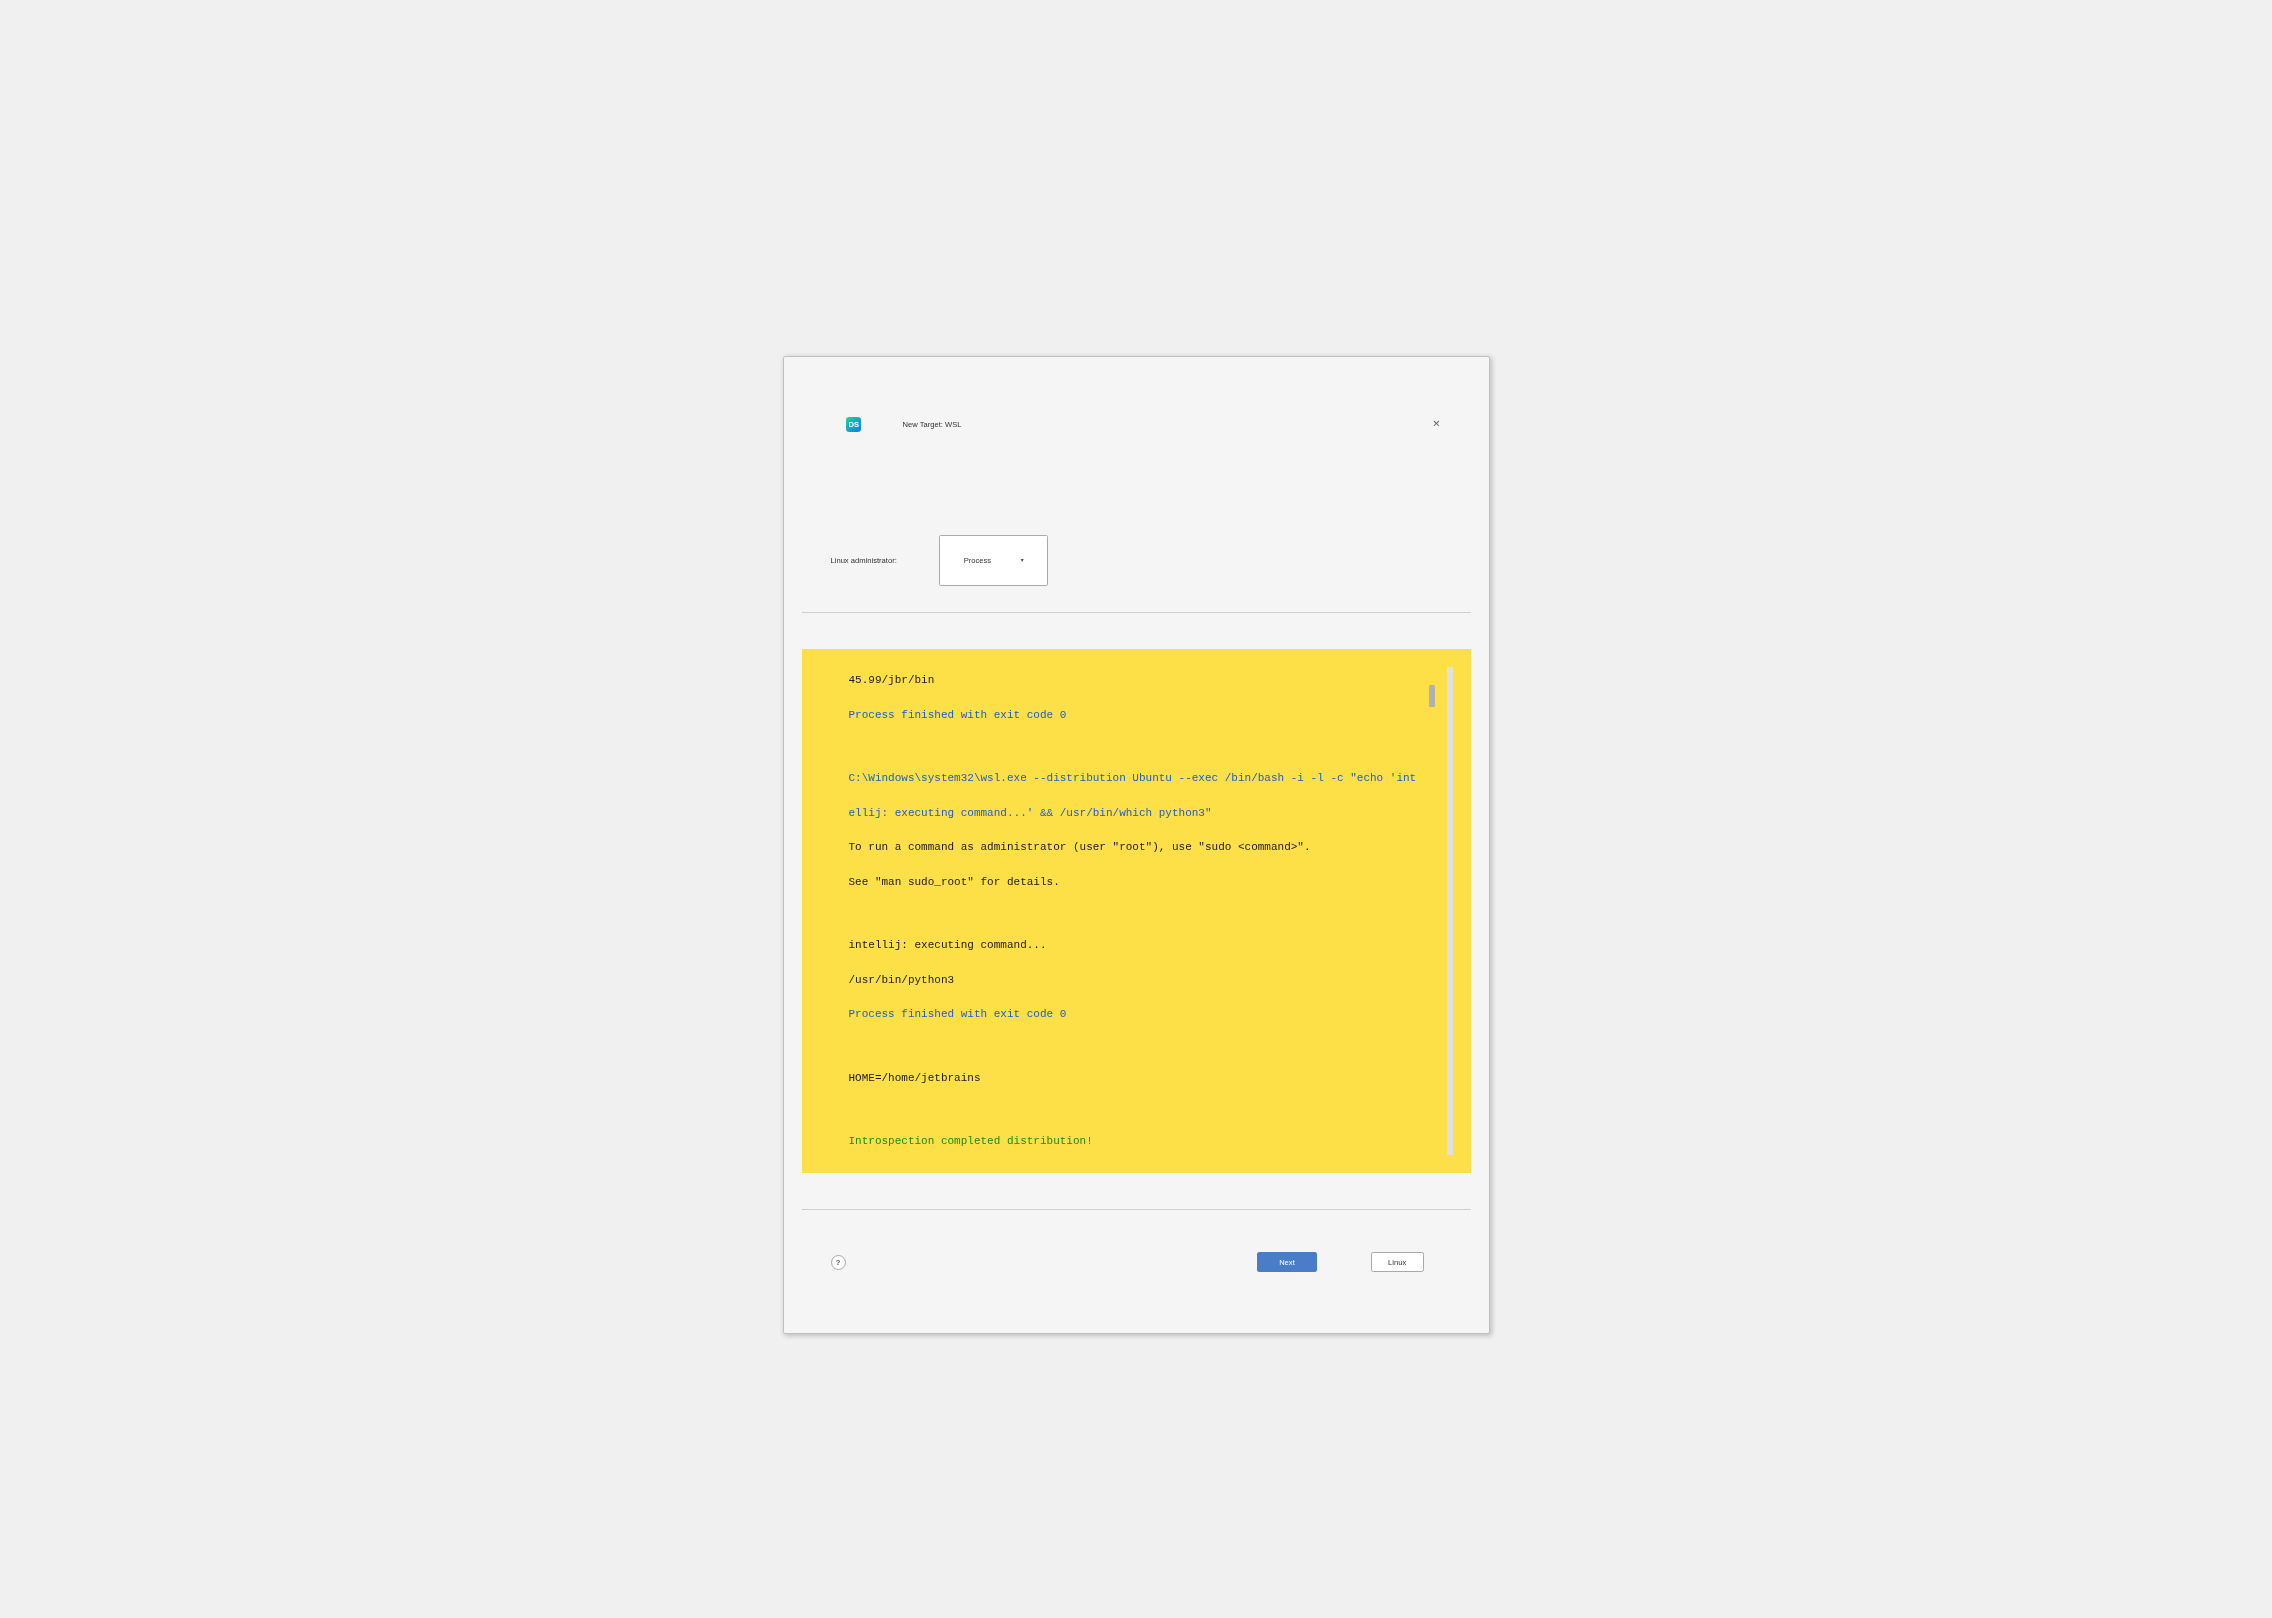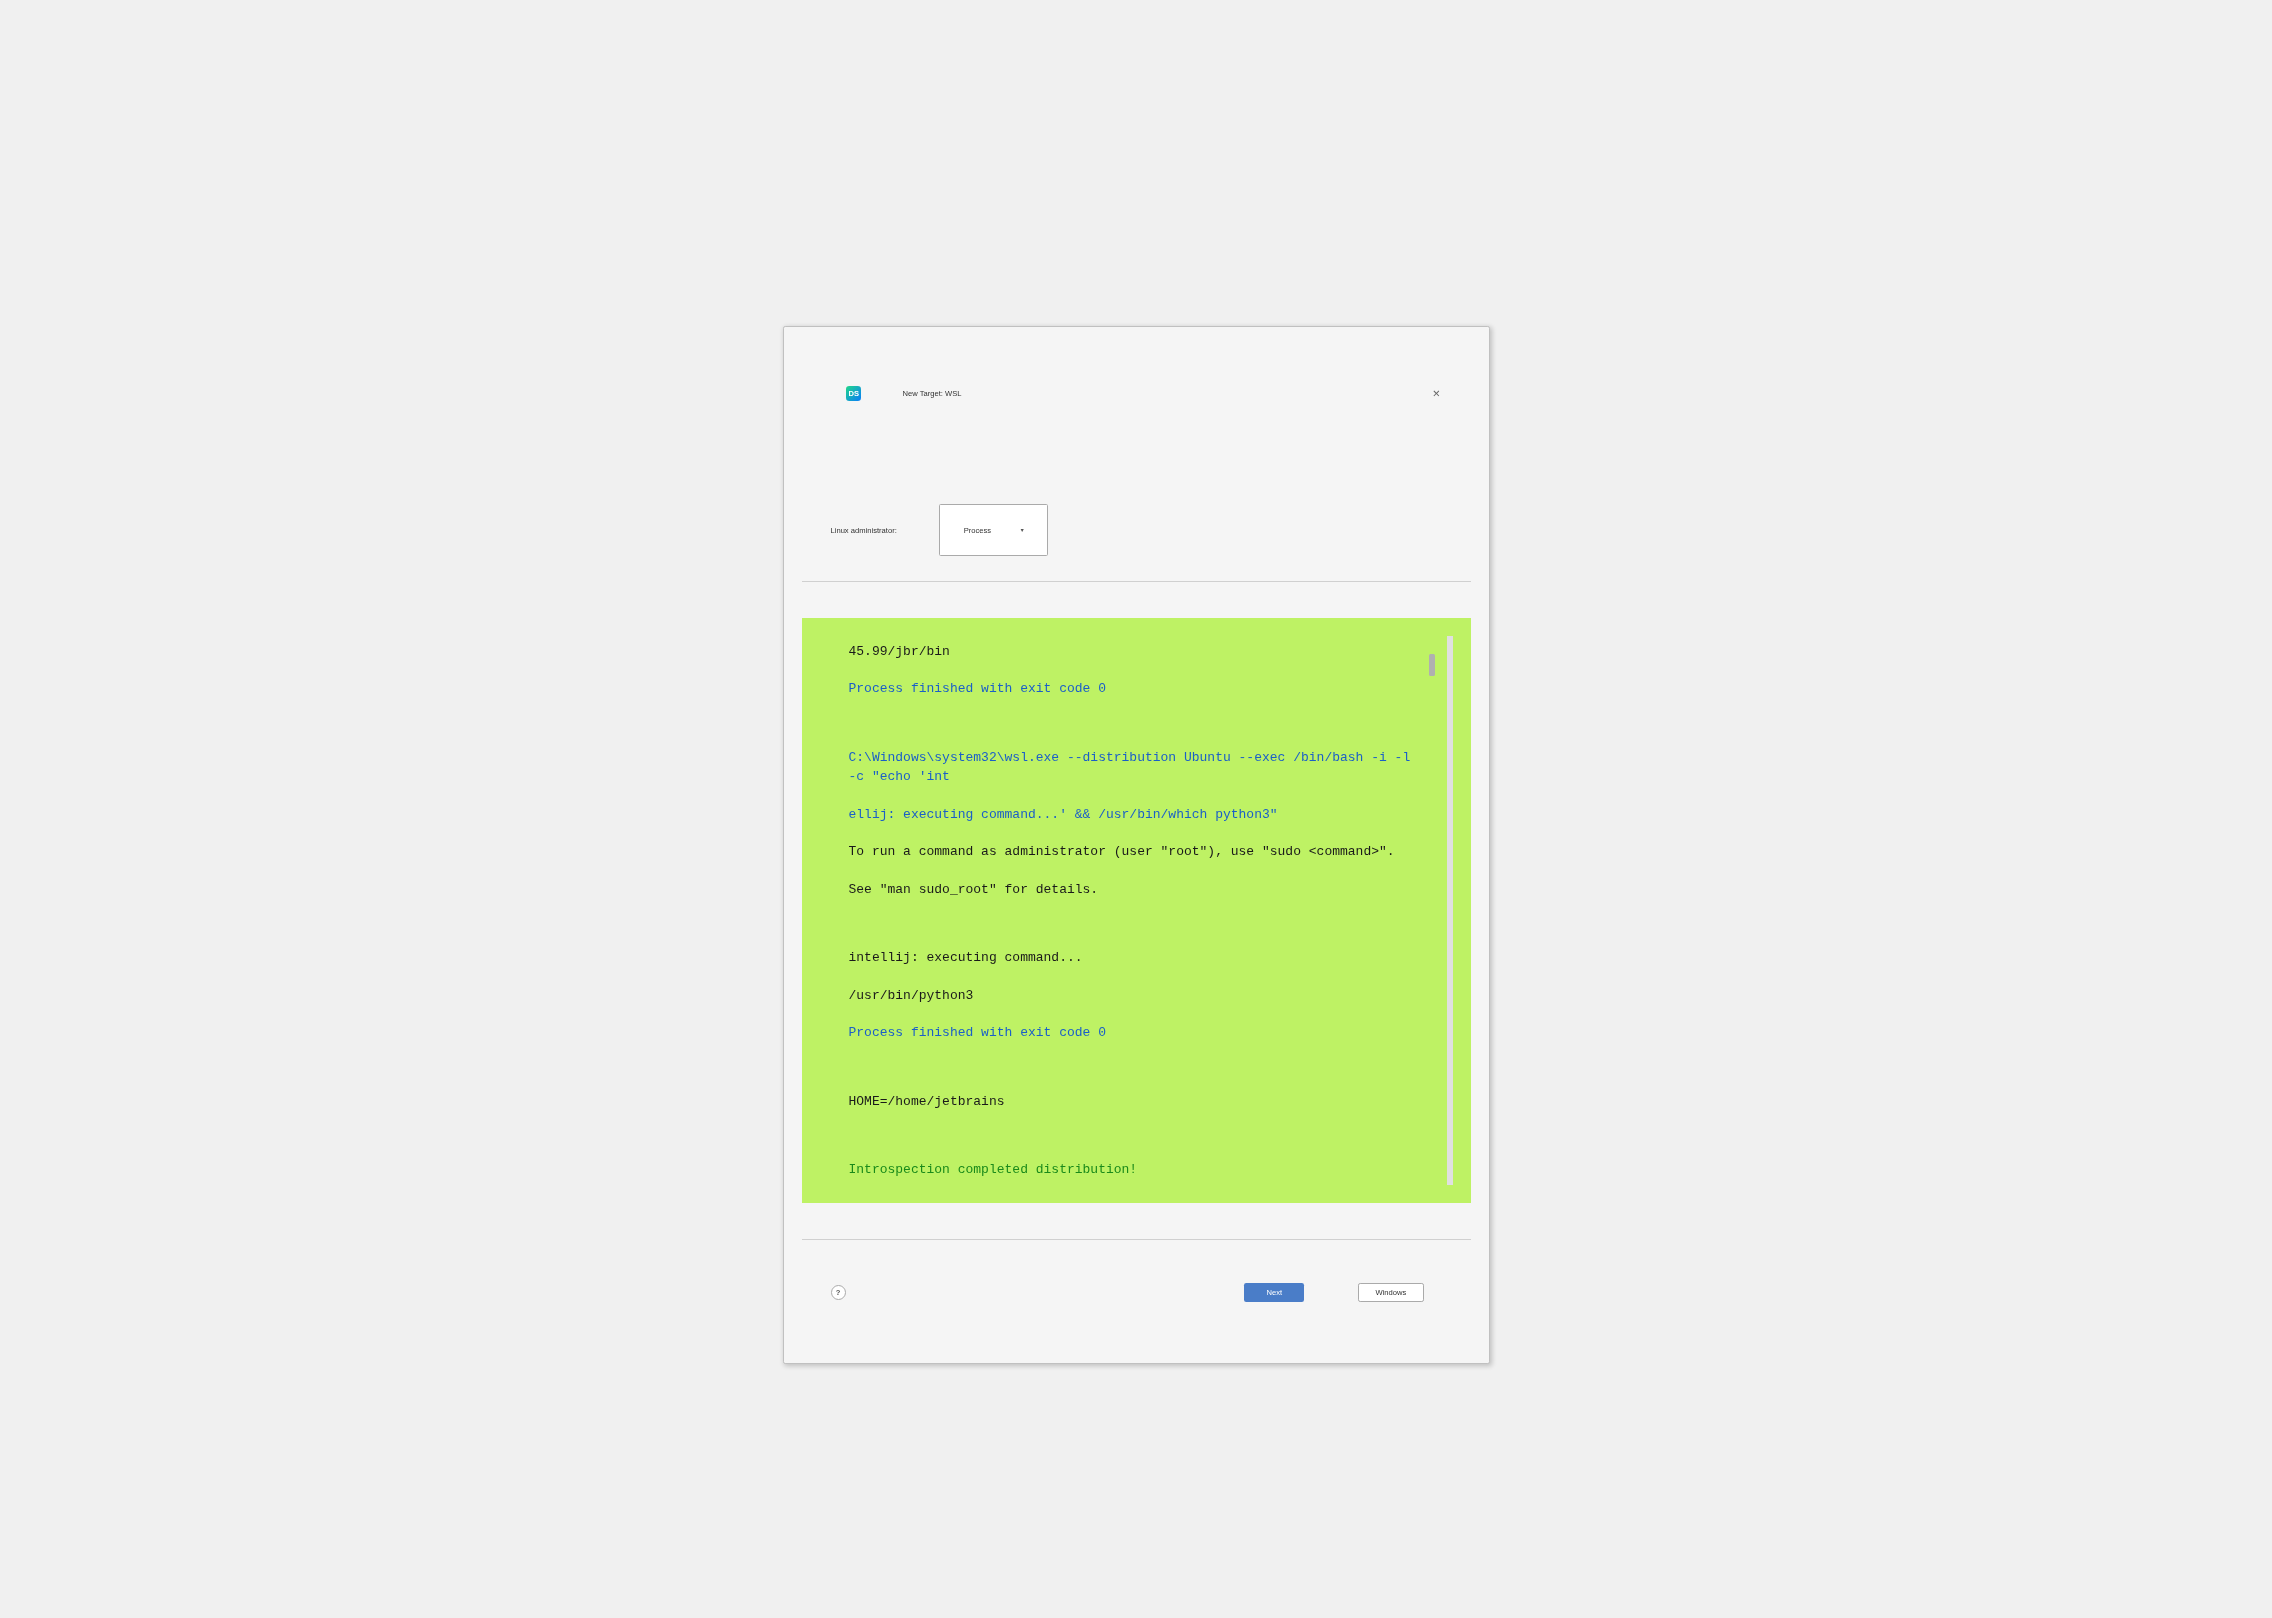--- a/index.html
+++ b/index.html
@@ -114,23 +114,23 @@
       position: absolute;
       right: 4.4px;
       font-size: 5.4px;
       color: #555;
     }
 
     .terminal-area {
       flex: 1;
       padding: 5.4px 11px;
       font-family: 'Courier New', Courier, monospace;
-      font-size: 13px;
+      font-size: 11px;
       overflow-y: auto;
-      background: #bef264;
+      background: #fde047;
       line-height: 1.5;
       position: relative;
     }
 
     .terminal-line {
       white-space: pre-wrap;
       word-break: break-all;
     }
 
     .terminal-line.blue {
@@ -263,17 +263,17 @@
       </div>
     <div class="scrollbar-track">
       <div class="scrollbar-thumb"></div>
     </div>
   </div>
 
   <div class="footer">
     <button class="help-btn">?</button>
     <div class="footer-buttons">
       <button class="btn-next">Next</button>
-      <button class="btn-cancel">Windows</button>
+      <button class="btn-cancel">Linux</button>
     </div>
   </div>
 </div>
 
 
 </body></html>

